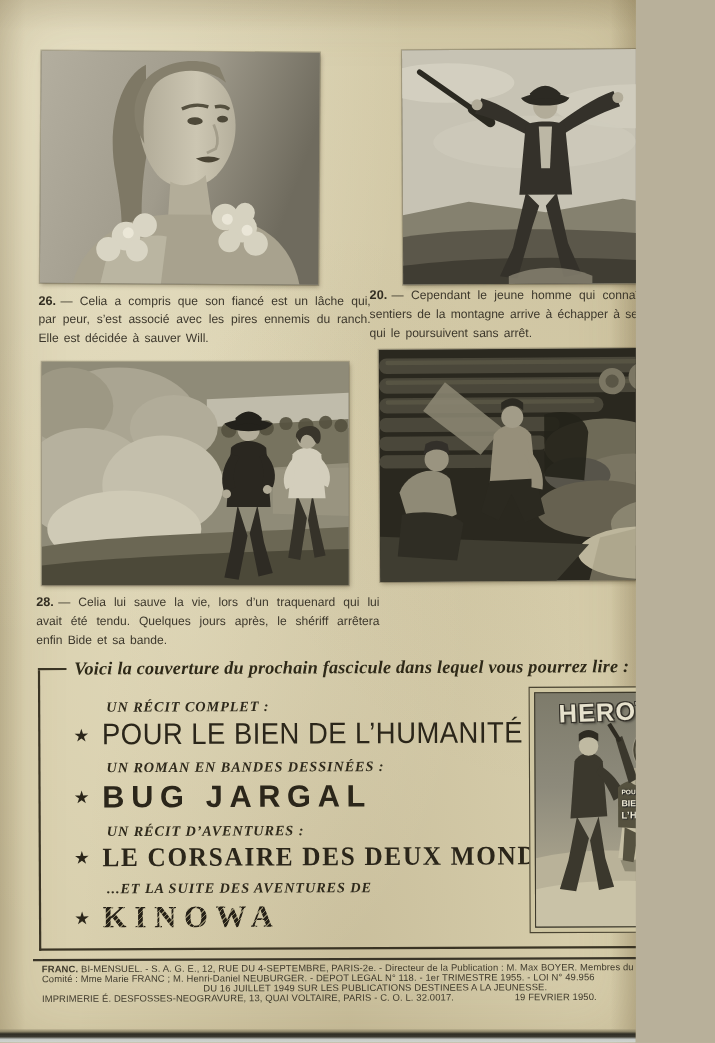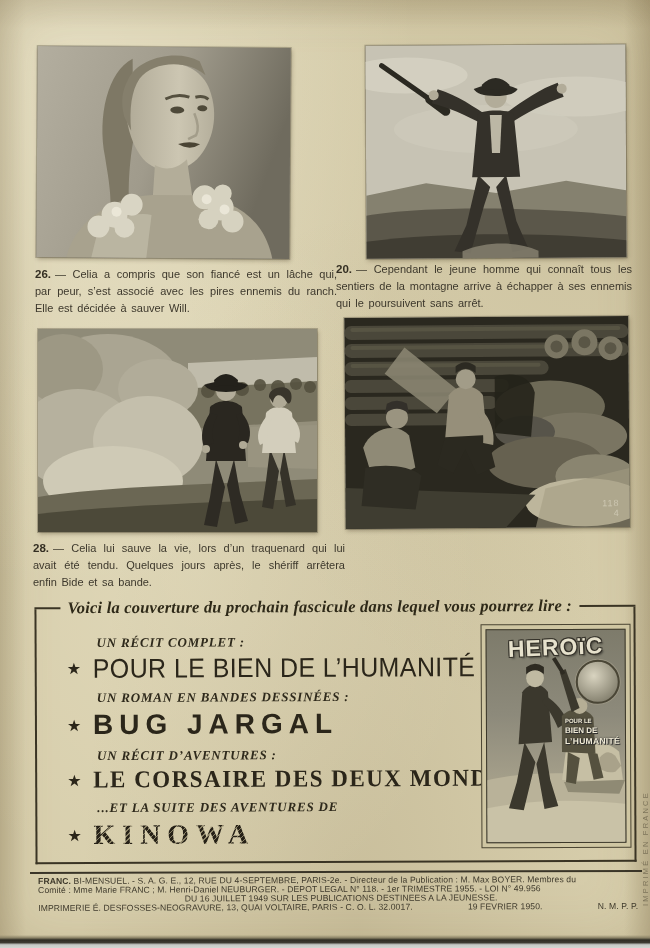--- a/index.html
+++ b/index.html
@@ -1,17 +1,17 @@
 <!DOCTYPE html>
 <html><head>
 <meta charset="utf-8">
 <style>
   html,body{margin:0;padding:0;background:#b8b09a;}
   .page{
-    position:relative;width:650px;height:948px;overflow:hidden;
+    position:relative;width:578px;height:948px;overflow:hidden;
     background-color:#d8cfad;
     background-image:
       radial-gradient(ellipse at 12% 8%, rgba(255,252,235,.35), transparent 42%),
       radial-gradient(ellipse at 90% 20%, rgba(124,104,62,.10), transparent 50%),
       radial-gradient(ellipse at 30% 60%, rgba(255,250,230,.18), transparent 45%),
       radial-gradient(ellipse at 55% 98%, rgba(110,90,50,.14), transparent 55%),
       linear-gradient(90deg, rgba(95,78,45,.20), rgba(95,78,45,0) 4%, rgba(95,78,45,0) 96%, rgba(95,78,45,.22)),
       linear-gradient(180deg, rgba(95,78,45,.16), rgba(95,78,45,0) 3%);
     box-shadow:inset 0 0 60px rgba(120,95,50,.22);
     font-family:"Liberation Sans", sans-serif;color:#3a352a;

